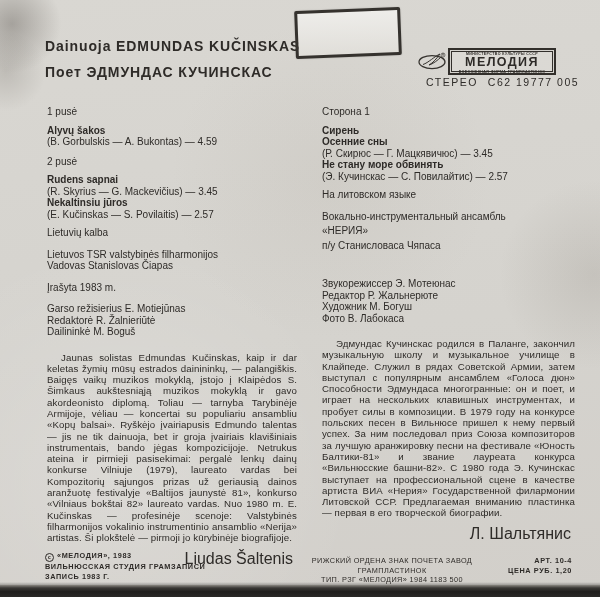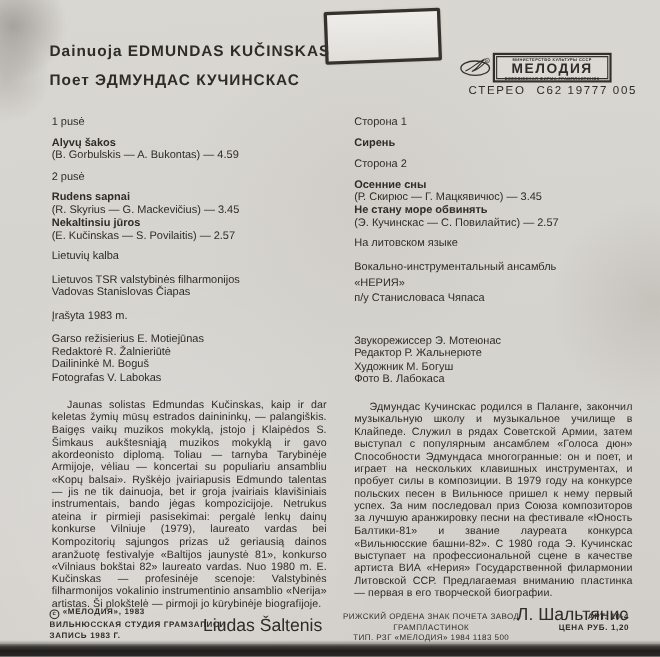--- a/index.html
+++ b/index.html
@@ -98,29 +98,27 @@
     <div class="line">Lietuvių kalba</div>
     <div class="gap-m"></div>
     <div class="line">Lietuvos TSR valstybinės filharmonijos</div>
     <div class="line">Vadovas Stanislovas Čiapas</div>
     <div class="gap-m"></div>
     <div class="line">Įrašyta 1983 m.</div>
     <div class="gap-m"></div>
     <div class="line">Garso režisierius E. Motiejūnas</div>
     <div class="line">Redaktorė R. Žalnieriūtė</div>
     <div class="line">Dailininkė M. Boguš</div>
-    <div class="line">Fotografas V. Labokas</div>
     <div class="bio">Jaunas solistas Edmundas Kučinskas, kaip ir dar keletas žymių mūsų estrados dainininkų, — palangiškis. Baigęs vaikų muzikos mokyklą, įstojo į Klaipėdos S. Šimkaus aukštesniąją muzikos mokyklą ir gavo akordeonisto diplomą. Toliau — tarnyba Tarybinėje Armijoje, vėliau — koncertai su populiariu ansambliu «Kopų balsai». Ryškėjo įvairiapusis Edmundo talentas — jis ne tik dainuoja, bet ir groja įvairiais klavišiniais instrumentais, bando jėgas kompozicijoje. Netrukus ateina ir pirmieji pasisekimai: pergalė lenkų dainų konkurse Vilniuje (1979), laureato vardas bei Kompozitorių sąjungos prizas už geriausią dainos aranžuotę festivalyje «Baltijos jaunystė 81», konkurso «Vilniaus bokštai 82» laureato vardas. Nuo 1980 m. E. Kučinskas — profesinėje scenoje: Valstybinės filharmonijos vokalinio instrumentinio ansamblio «Nerija» artistas. Ši plokštelė — pirmoji jo kūrybinėje biografijoje.</div>
     <div class="signature">Liudas Šaltenis</div>
   </div>
 
   <div class="col col-ru">
     <div class="side-label">Сторона 1</div>
     <div class="trk-title line">Сирень</div>
-    <div class="side-label">Сторона 2</div>
     <div class="trk-title line">Осенние сны</div>
     <div class="trk-credits line">(Р. Скирюс — Г. Мацкявичюс) — 3.45</div>
     <div class="trk-title line">Не стану море обвинять</div>
     <div class="trk-credits line">(Э. Кучинскас — С. Повилайтис) — 2.57</div>
     <div class="gap-s"></div>
     <div class="line">На литовском языке</div>
     <div class="gap-m"></div>
     <div class="line">Вокально-инструментальный ансамбль</div>
     <div class="line" style="margin-top:3px;">«НЕРИЯ»</div>
     <div class="line" style="margin-top:3px;">п/у Станисловаса Чяпаса</div>

